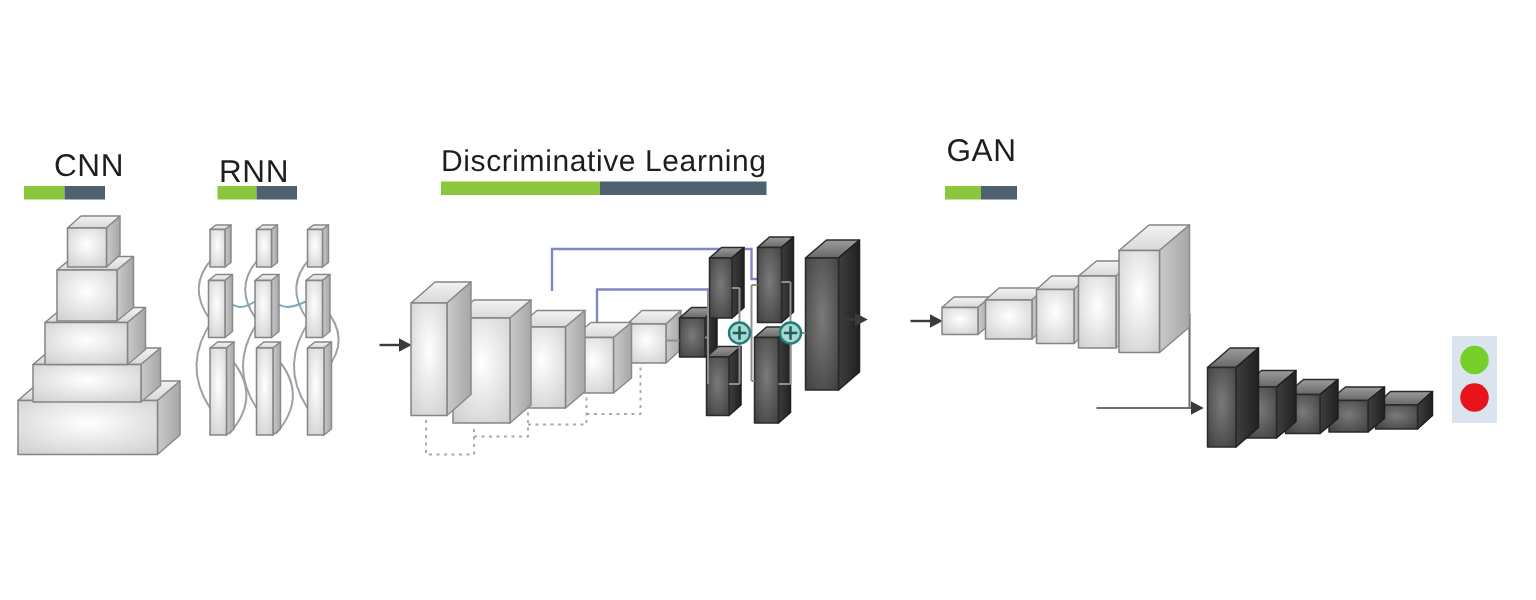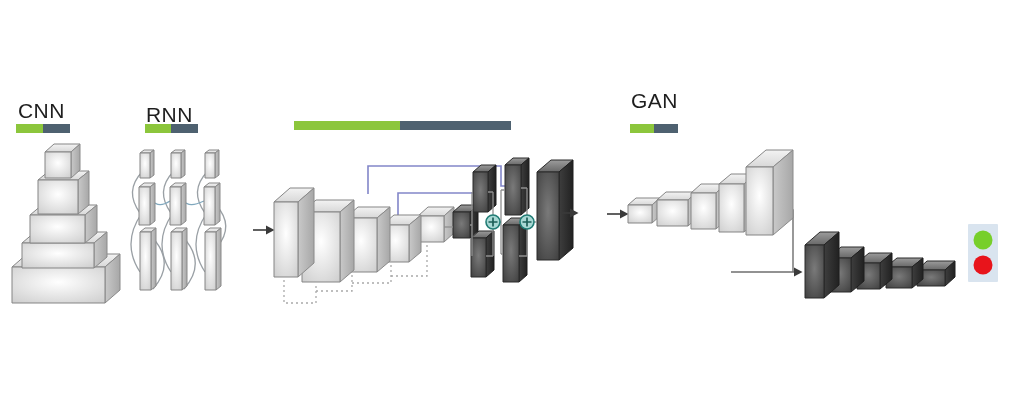--- a/index.html
+++ b/index.html
@@ -321,32 +321,33 @@
           </g>
         </g>
       <g>
         <rect x="968" y="224" width="30" height="58" rx="1" fill="#d9e4ef"></rect>
         <circle cx="983" cy="240" r="9.5" fill="#77cf2a"></circle>
         <circle cx="983" cy="265" r="9.5" fill="#e8141b"></circle>
       </g>
     </g>
   </svg>
 
-  <div class="label" style="left:18px;top:100px">CNN</div>
+  <div class="label" style="left:36px;top:100px">CNN</div>
   <div class="bar" style="left:16px;top:124px;width:54px">
     <span class="seg-green" style="width:27px"></span>
     <span class="seg-slate" style="width:27px"></span>
   </div>
 
   <div class="label" style="left:146px;top:104px">RNN</div>
   <div class="bar" style="left:145px;top:124px;width:53px">
     <span class="seg-green" style="width:26px"></span>
     <span class="seg-slate" style="width:27px"></span>
   </div>
 
+  <div class="label small" style="left:294px;top:98px">Discriminative Learning</div>
   <div class="bar" style="left:294px;top:121px;width:217px">
     <span class="seg-green" style="width:106px"></span>
     <span class="seg-slate" style="width:111px"></span>
   </div>
 
   <div class="label" style="left:631px;top:90px">GAN</div>
   <div class="bar" style="left:630px;top:124px;width:48px">
     <span class="seg-green" style="width:24px"></span>
     <span class="seg-slate" style="width:24px"></span>
   </div>

